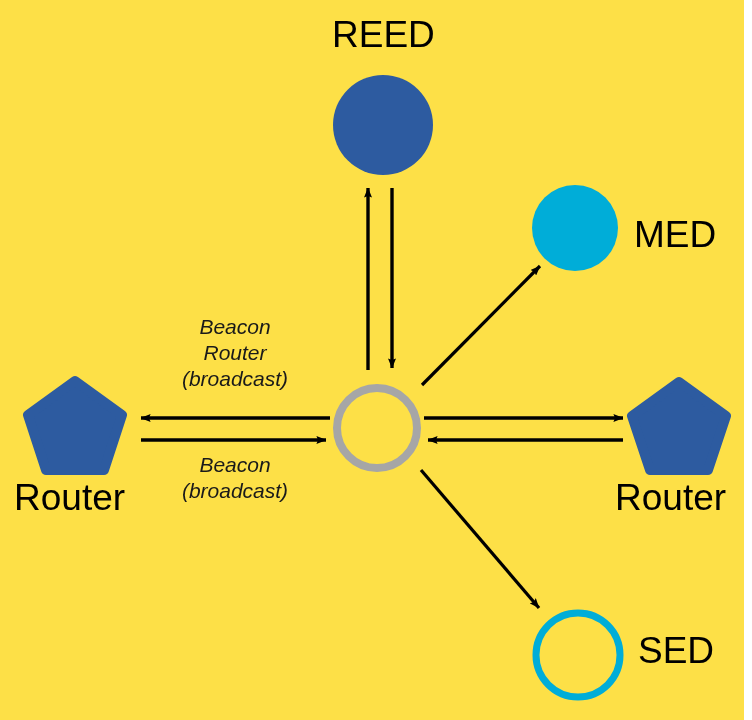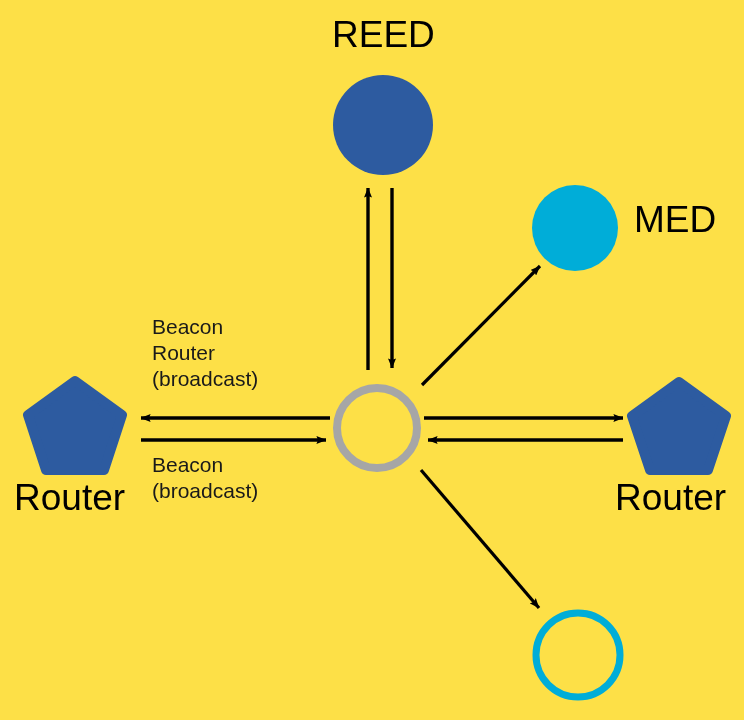--- a/index.html
+++ b/index.html
@@ -26,28 +26,29 @@
     position: absolute;
     font-family: "Liberation Sans", sans-serif;
     font-size: 37px;
     color: #000000;
     white-space: nowrap;
     line-height: 1;
   }
   .edge-label {
     position: absolute;
     font-family: "Liberation Sans", sans-serif;
+    font-style: italic;
     font-size: 21px;
     color: #1a1a1a;
-    text-align: left;
+    text-align: center;
     white-space: nowrap;
     line-height: 1.24;
   }
   #label-reed   { left: 332px; top: 16px;  }
-  #label-med    { left: 634px; top: 201px; }
+  #label-med    { left: 634px; top: 216px; }
   #label-sed    { left: 638px; top: 632px; }
   #label-router-left  { left: 14px;  top: 479px; }
   #label-router-right { left: 615px; top: 479px; }
   #label-beacon-request { left: 152px; top: 314px; width: 166px; }
   #label-beacon         { left: 152px; top: 452px; width: 166px; }
 </style>
 </head>
 <body>
 
 <div id="diagram-root">
@@ -82,20 +83,21 @@
 
     <path fill="#2d5ba0" stroke="#2d5ba0" stroke-width="10" stroke-linejoin="round" d="M 75 381 L 122 415 L 104 470 L 46 470 L 28 415 Z"></path>
 
     <path fill="#2d5ba0" stroke="#2d5ba0" stroke-width="10" stroke-linejoin="round" d="M 679 382 L 726 416 L 708 470 L 650 470 L 632 416 Z"></path>
   </svg>
 
   <div class="node-label" id="label-reed">REED</div>
 
   <div class="node-label" id="label-med">MED</div>
 
+  <div class="node-label" id="label-sed">SED</div>
 
   <div class="node-label" id="label-router-left">Router</div>
 
   <div class="node-label" id="label-router-right">Router</div>
 
   <div class="edge-label" id="label-beacon-request">
     <div>Beacon</div>
     <div>Router</div>
     <div>(broadcast)</div>
   </div>

